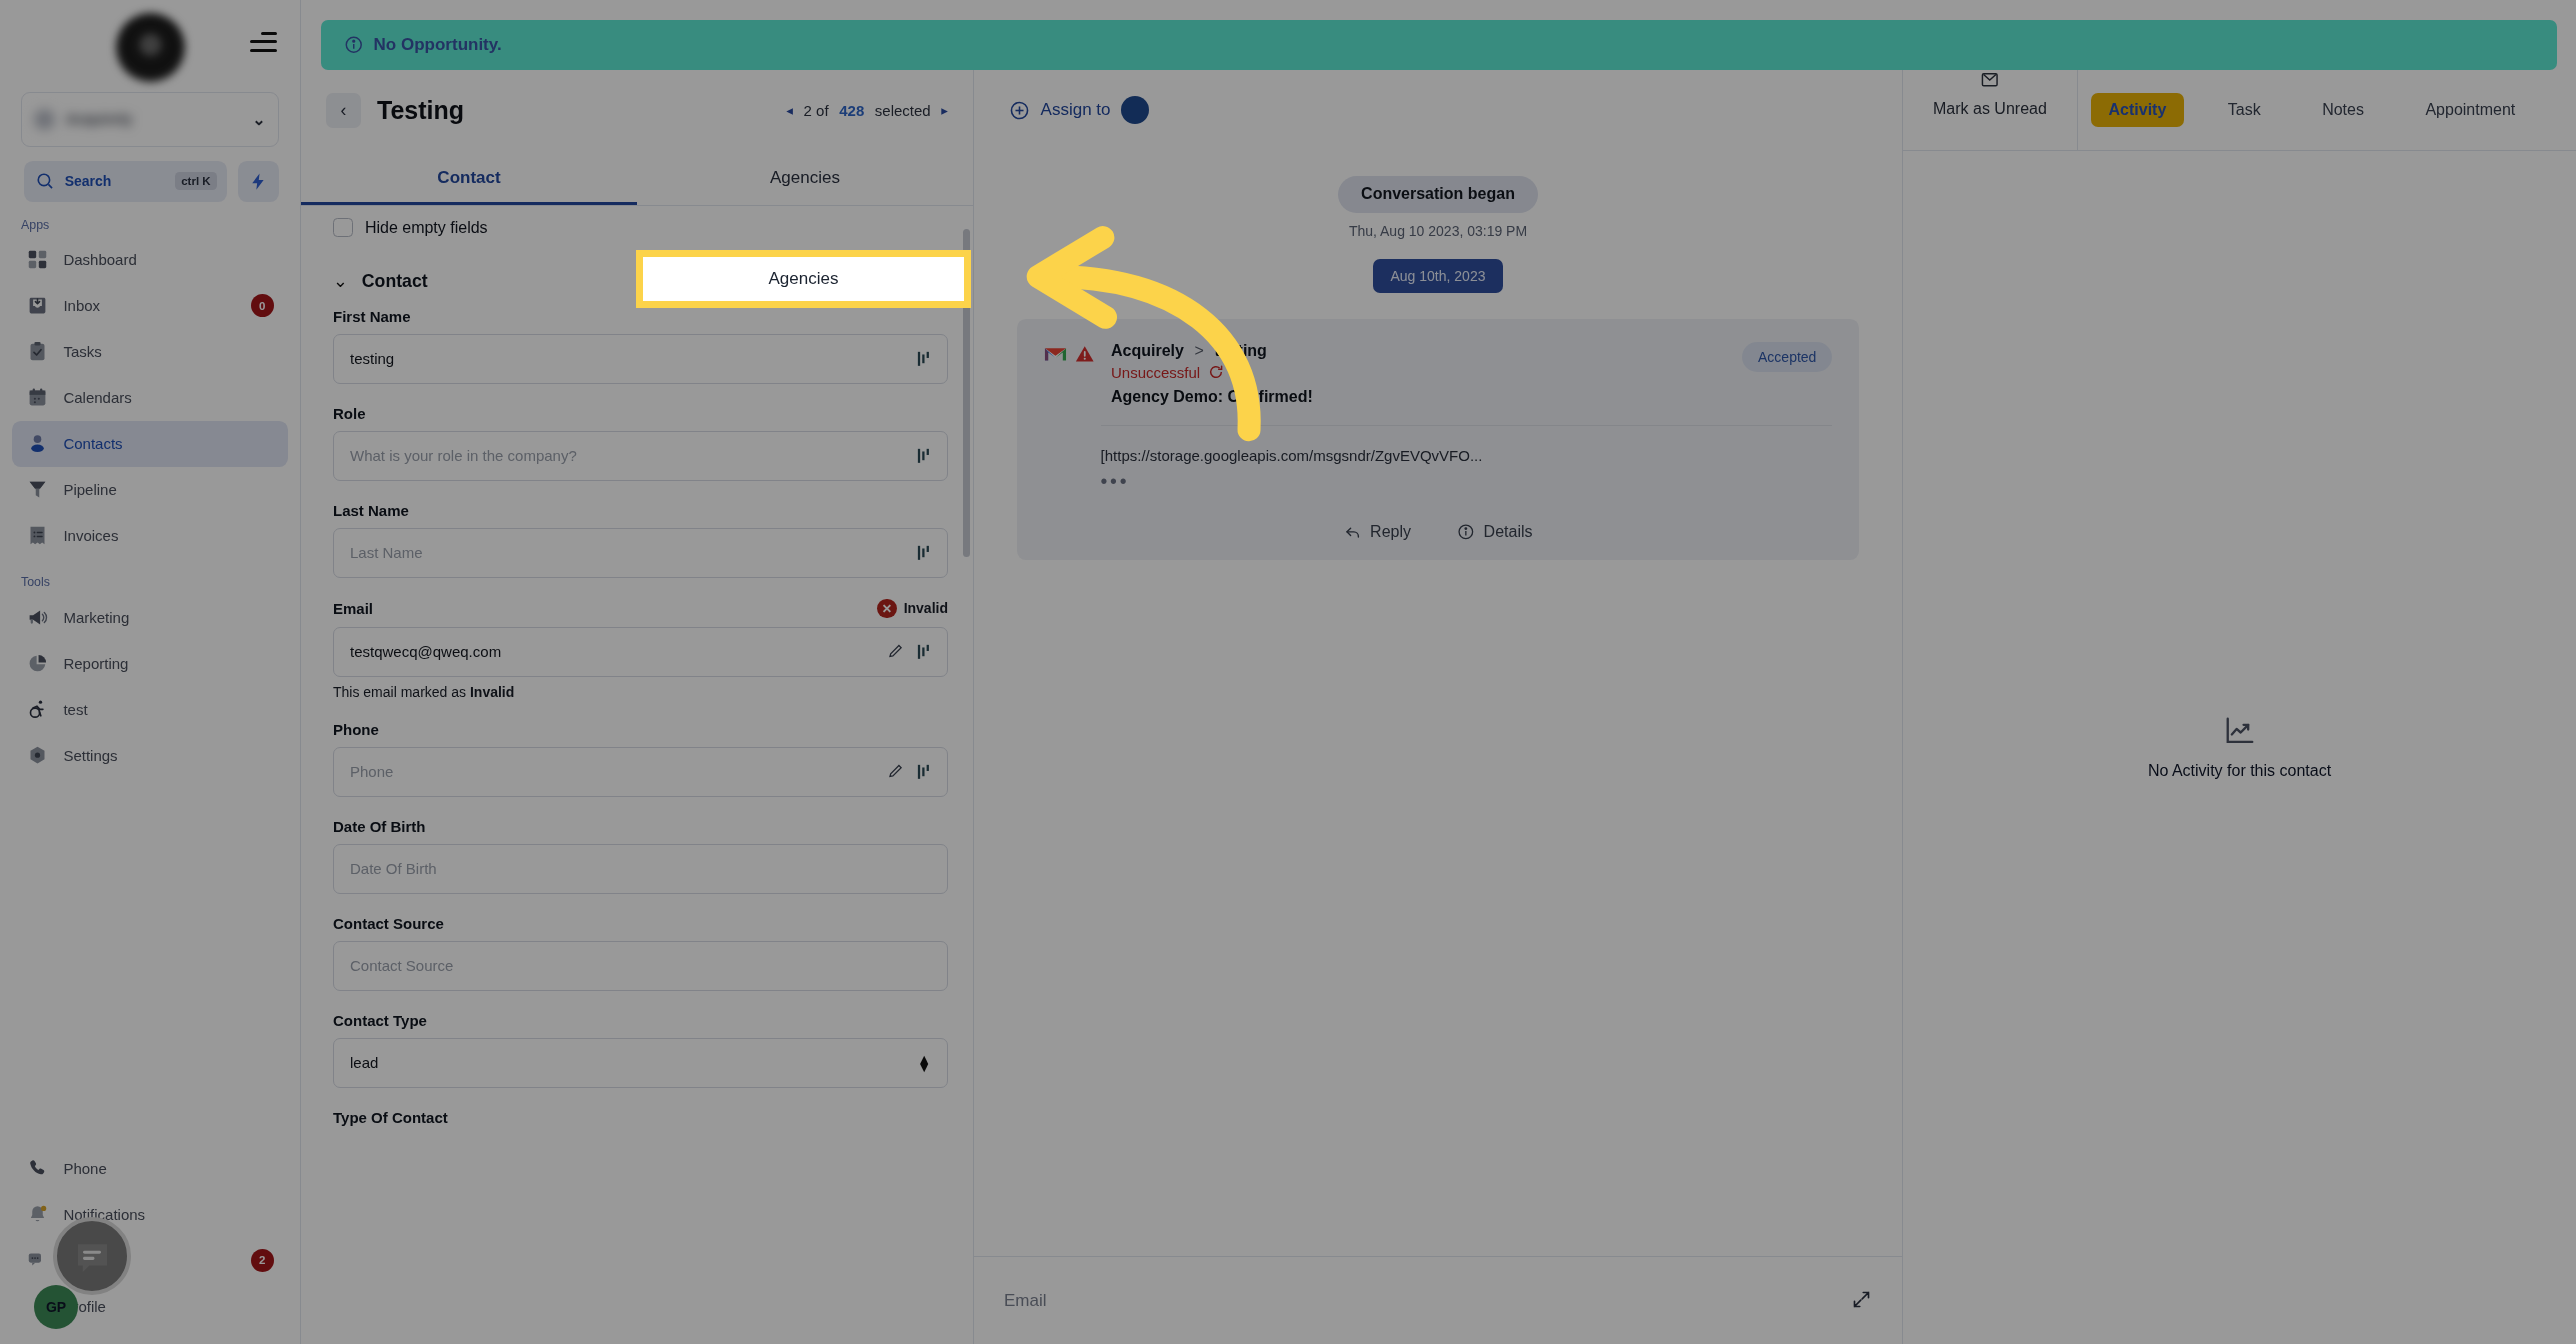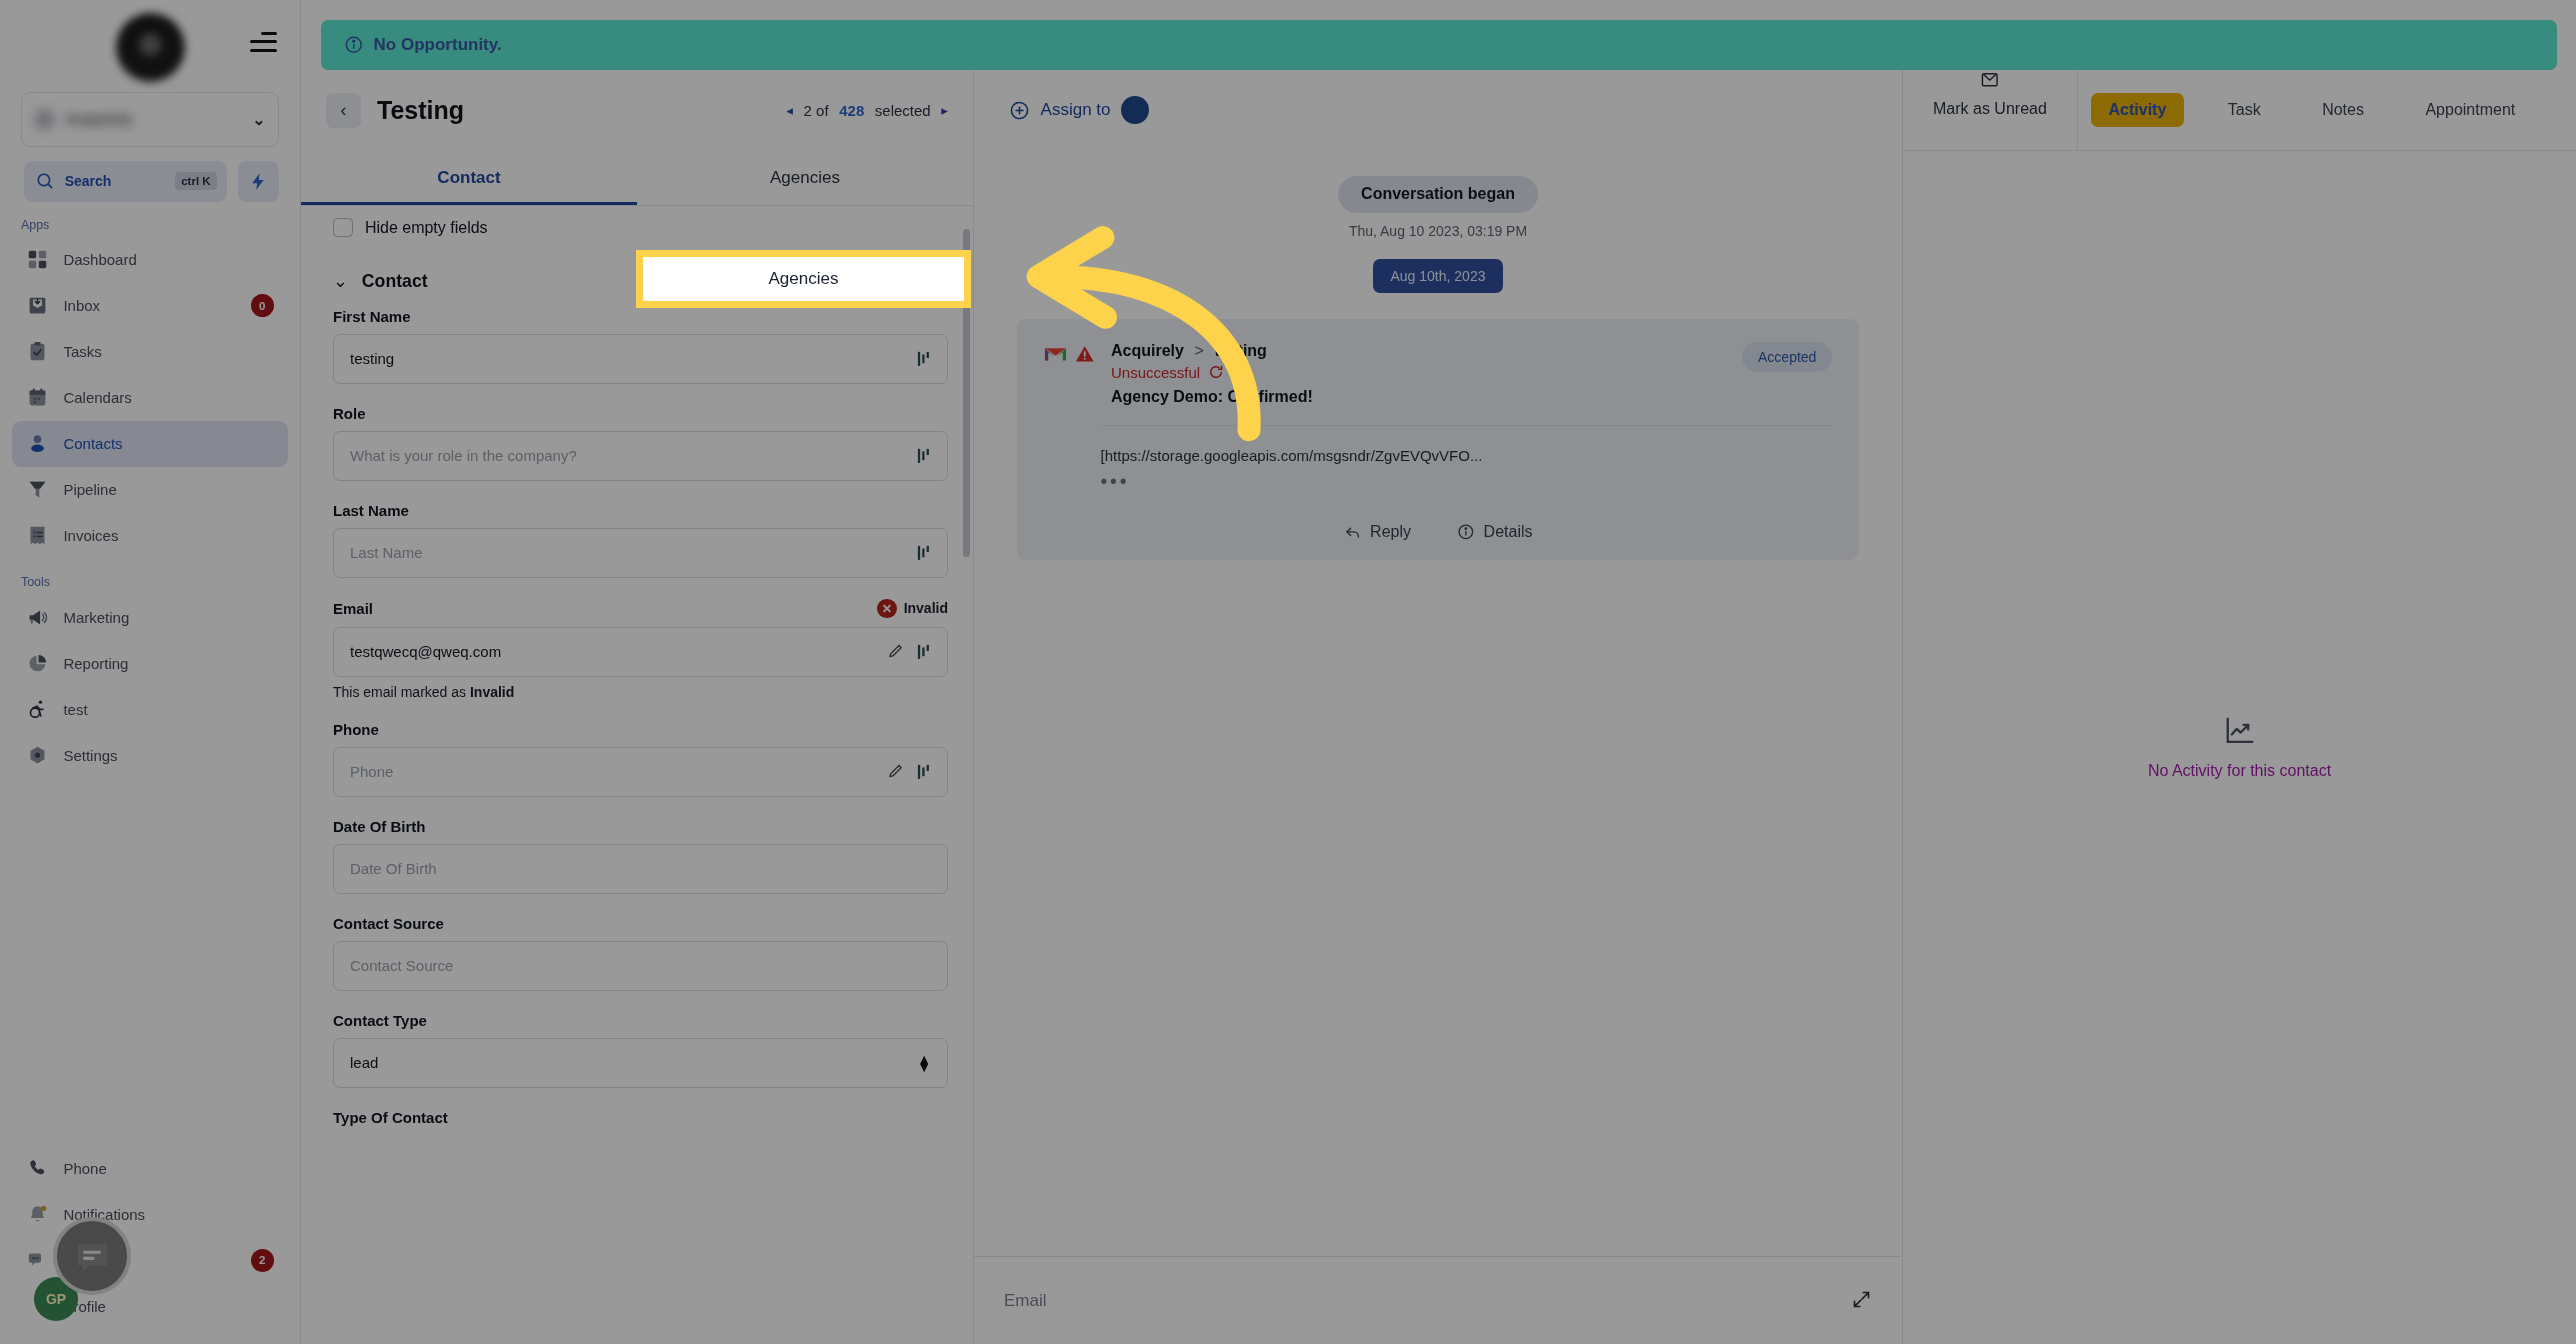--- a/index.html
+++ b/index.html
@@ -92,23 +92,23 @@
   .sidebar-bottom { margin-top:auto; padding: 0 12.4px 16px 12.4px; }
 
   .chat-widget {
     position:absolute; left: 53px; bottom: 50px;
     width: 78px; height: 78px; border-radius: 50%;
     background: #7a7a7a; border: 4.4px solid #d9d9d9;
     display:flex; align-items:center; justify-content:center;
     z-index: 60;
   }
   .avatar-green {
-    position:absolute; left: 34px; bottom: 24px;
+    position:absolute; left: 34px; bottom: 16px;
     width: 44px; height: 44px; border-radius:50%;
-    background:#3d8a57; color:#fef9c3; font-size:14px; font-weight:600;
+    background:#3d8a57; color:#0f172a; font-size:14px; font-weight:600;
     display:flex; align-items:center; justify-content:center; z-index:55;
   }
 
   
   #main { flex:1; display:flex; flex-direction:column; min-width:0; background:#ffffff; }
 
   .banner-row { padding: 19.5px 19.5px 0 19.5px; }
   .banner {
     background:#5eead4; border-radius:7px; height:50px;
     display:flex; align-items:center; gap:10.6px; padding: 0 23px;
@@ -220,21 +220,21 @@
   .composer-expand { margin-left:auto; color:#2b3140; }
 
   
   #activity { width: 673px; flex:0 0 673px; display:flex; flex-direction:column; }
   .act-head { height:81px; display:flex; align-items:center; padding: 0 30px; gap:0; border-bottom:0.9px solid #e2e6ee; }
   .mark-unread { display:flex; align-items:center; gap:10.6px; font-size:16px; color:#2c323e; padding-right:30px; border-right:0.9px solid #e2e6ee; height:100%;flex-direction:column; }
   .act-tabs { display:flex; flex:1; align-items:center; justify-content:space-around; height:100%; }
   .act-tab { font-size:16px; color:#3a4150; padding: 8px 17.7px; border-radius:7px; }
   .act-tab.active { background:#eab308; color:#2a53b8; font-weight:700; }
   .act-empty { flex:1; display:flex; flex-direction:column; align-items:center; justify-content:center; gap:16px; }
-  .act-empty-text { font-size:16px; color:#a21caf; }
+  .act-empty-text { font-size:16px; color:#0f172a; }
 
   
   #annotations { position:absolute; inset:0; z-index: 900; pointer-events:none; }
   .hl-box {
     position:absolute; left: 636px; top: 250px; width: 335px; height: 58px;
     border: 7px solid #fcd34a; background:#ffffff;
     display:flex; align-items:center; justify-content:center;
   }
   .hl-box-label { font-size:17px; color:#1b2330; font-weight:500; }
 </style>

